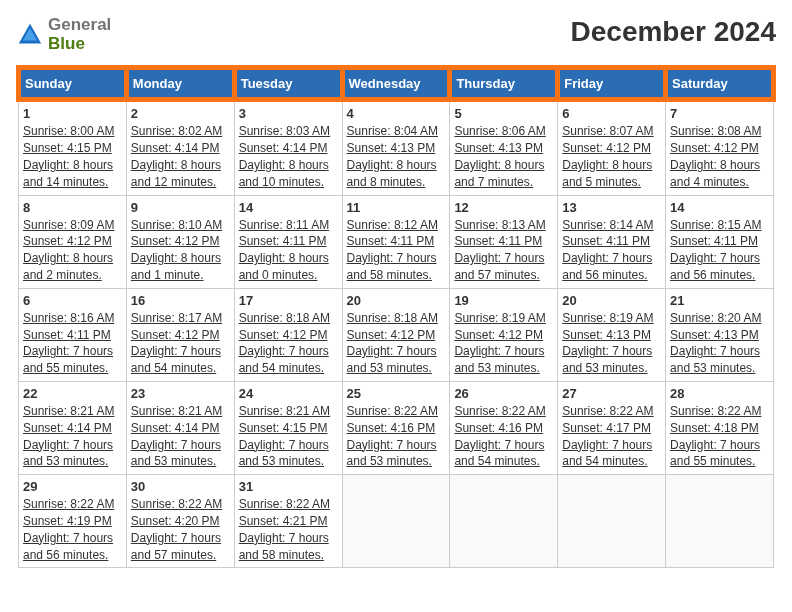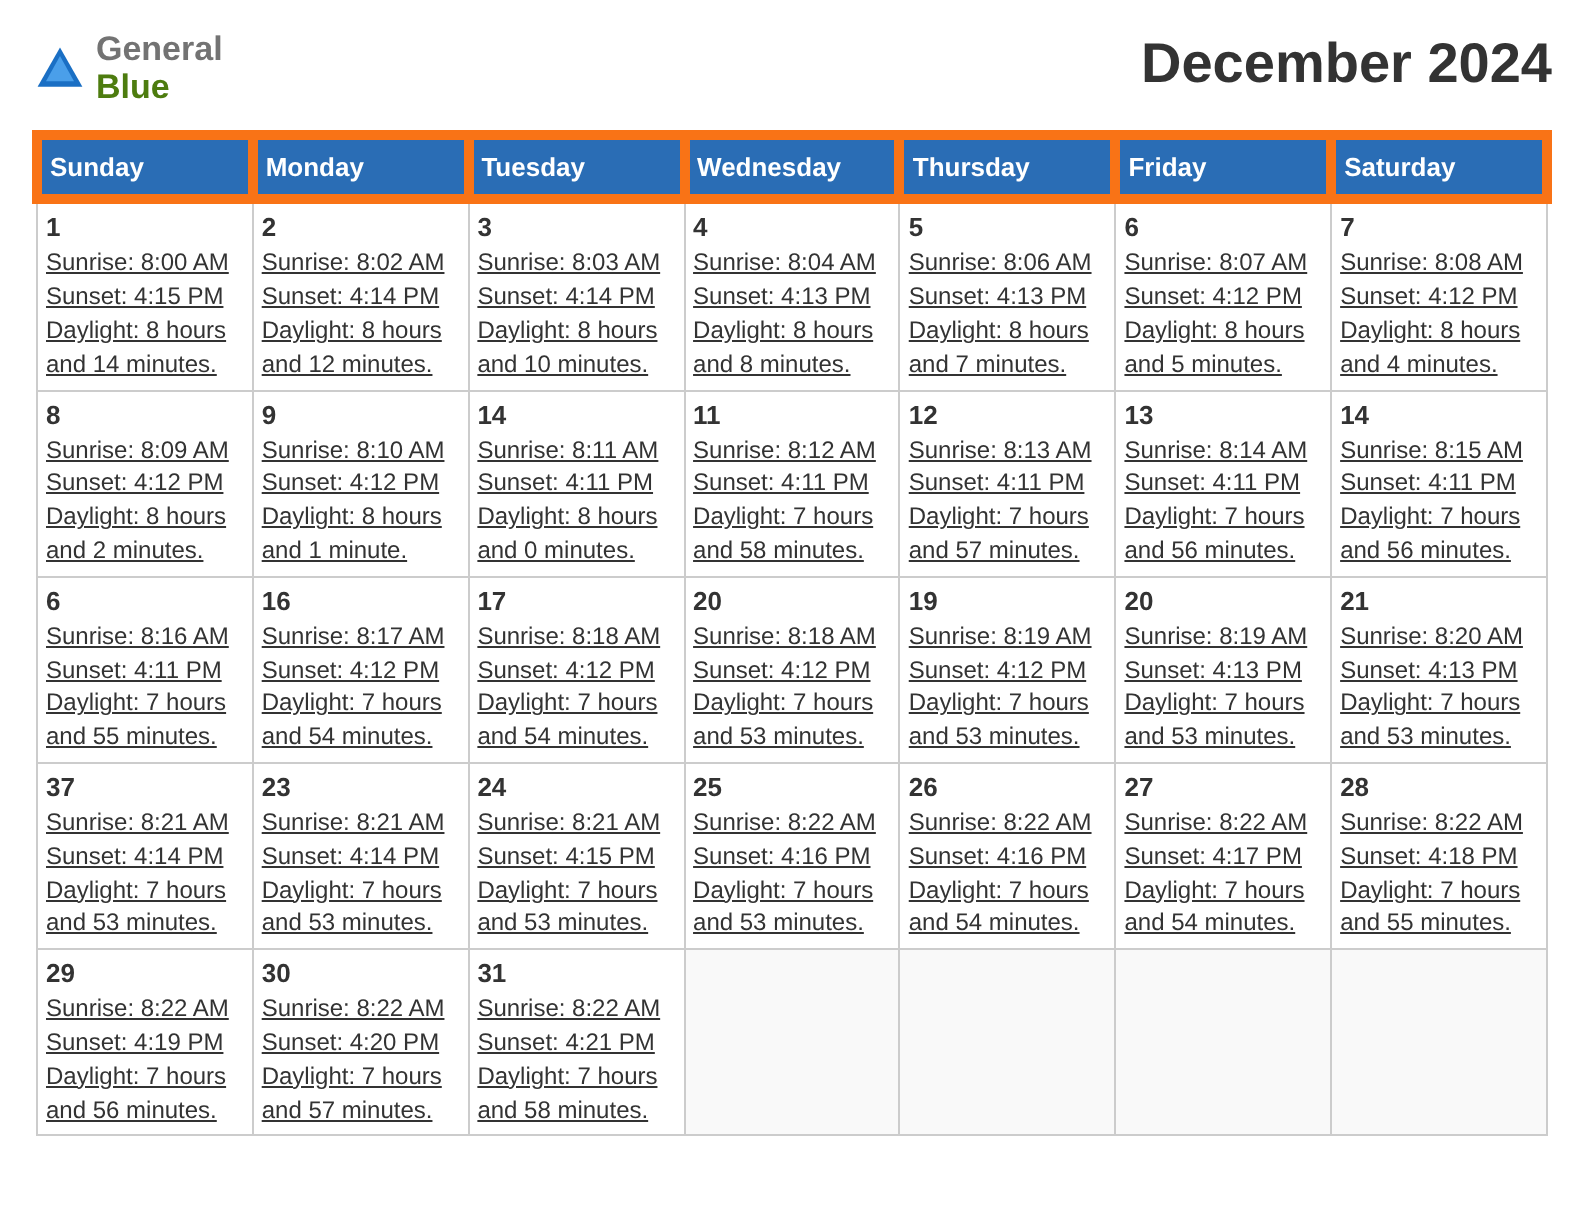--- a/index.html
+++ b/index.html
@@ -193,21 +193,21 @@
         <span class="day-num">20</span>
         <span class="cell-text">Sunrise: 8:19 AM<br>Sunset: 4:13 PM<br>Daylight: 7 hours and 53 minutes.</span>
       </td>
         <td>
         <span class="day-num">21</span>
         <span class="cell-text">Sunrise: 8:20 AM<br>Sunset: 4:13 PM<br>Daylight: 7 hours and 53 minutes.</span>
       </td>
       </tr>
       <tr>
         <td>
-        <span class="day-num">37</span>
+        <span class="day-num">22</span>
         <span class="cell-text">Sunrise: 8:21 AM<br>Sunset: 4:14 PM<br>Daylight: 7 hours and 53 minutes.</span>
       </td>
         <td>
         <span class="day-num">23</span>
         <span class="cell-text">Sunrise: 8:21 AM<br>Sunset: 4:14 PM<br>Daylight: 7 hours and 53 minutes.</span>
       </td>
         <td>
         <span class="day-num">24</span>
         <span class="cell-text">Sunrise: 8:21 AM<br>Sunset: 4:15 PM<br>Daylight: 7 hours and 53 minutes.</span>
       </td>

